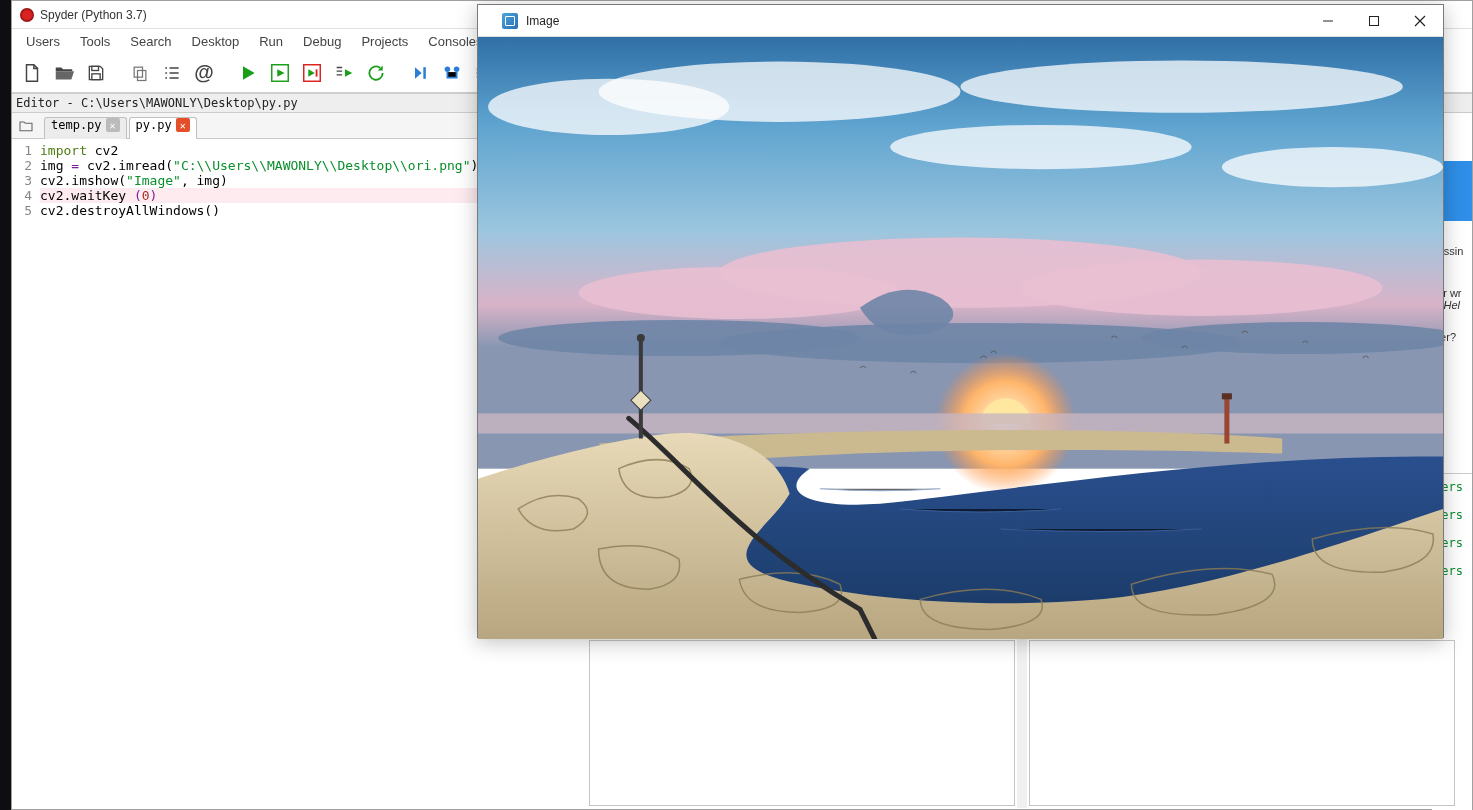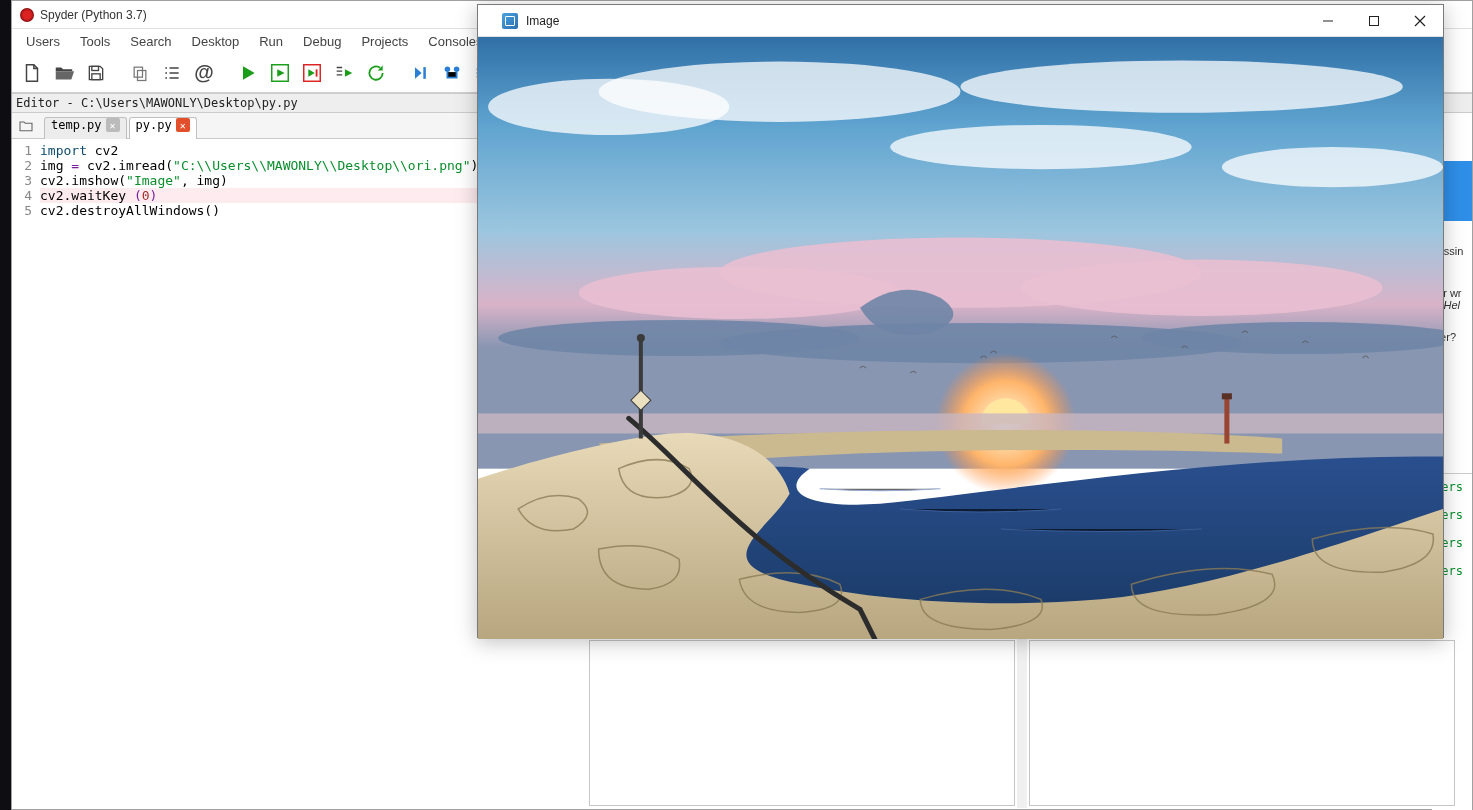--- a/index.html
+++ b/index.html
@@ -36,21 +36,21 @@
   .tab.active { background:#fff;margin-top:12px; }
   .tab .close-x { width:14px; height:14px; display:flex; align-items:center; justify-content:center; border-radius:2px; }
   .tab .close-x.red { background:#e34f2a; color:#fff; font-size:10px; font-weight:bold; }
   .tab .close-x.gray { background:#bbb; color:#fff; font-size:10px; font-weight:bold; }
 
   
   .editor-area { position:relative; height:670px; display:flex; background:#fff; font-family:Consolas,monospace; font-size:13px; }
   .gutter { width:24px; text-align:right; padding:4px 4px 0 0; color:#888; background:#fff; line-height:15px; user-select:none;}
   .code { flex:1; padding:4px 0 0 4px; white-space:pre; line-height:15px; }
   .code .line.hl { background:#fdebef; }
-  .tok-kw { color:#0c4a6e; }
+  .tok-kw { color:#4d7c0f; }
   .tok-str{ color:#0a8f2c; }
   .tok-num{ color:#a52f2f; }
   .tok-paren{ color:#7a1f9c; }
 
   
   .right-pane { position:absolute; right:0; top:112px; width:40px; height:698px; background:#fff; display:flex; flex-direction:column; }
   .right-blue { background:#2f8fe8; height:60px; margin-top:48px; }
   .right-sep { height:1px; background:#ccc; margin:6px 0; }
   .right-text { font-size:11px; color:#333; overflow:hidden; white-space:nowrap; padding-left:2px;}
   .right-text.i { font-style:italic; }

